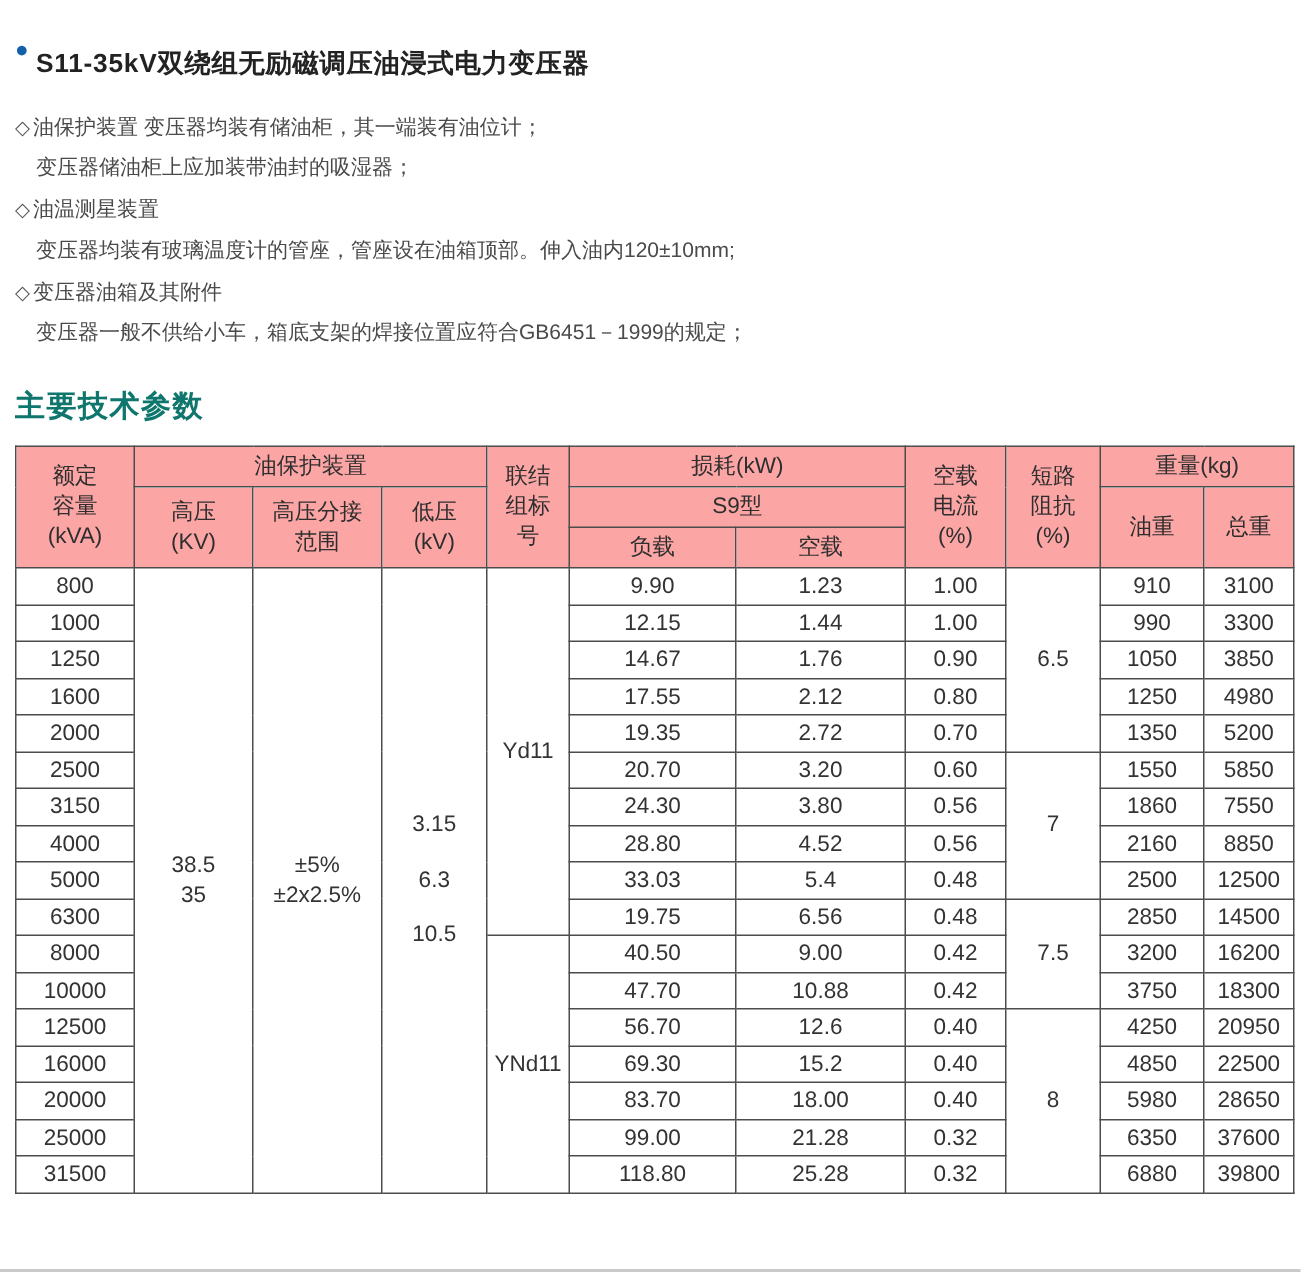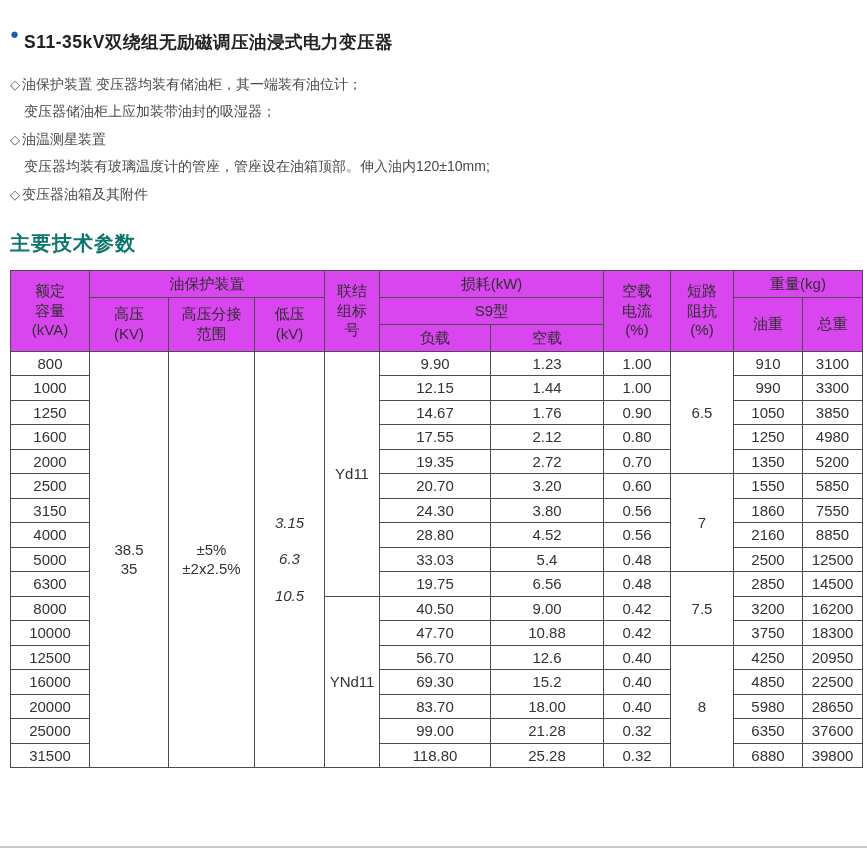--- a/index.html
+++ b/index.html
@@ -31,36 +31,36 @@
     border: 1px solid #474747;
   }
   table.spec th, table.spec td {
     border: 1px solid #4c4c4c;
     text-align: center;
     vertical-align: middle;
     white-space: pre-line;
     overflow: hidden;
   }
   table.spec thead th {
-    background: #d946ef;
+    background: #fca5a5;
     font-weight: normal;
     font-size: 15px;
     color: #2e2e2e;
     line-height: 1.32;
     padding: 2px 0;
   }
   table.spec thead tr { height: 27px; }
   table.spec tbody tr { height: 24.5px; margin-top: 40px; }
   table.spec tbody td {
     font-size: 15px;
     color: #333333;
     line-height: 1.3;
     background: #ffffff;
   }
-  table.spec tbody td.lv-cell { line-height: 1.22; font-style: italic; }
+  table.spec tbody td.lv-cell { line-height: 1.22; }
 
   .bottom-divider {
     position: absolute;
     left: 0; bottom: 5px;
     width: 867px; height: 2px;
     background: #c9c9c9;
   }
 </style>
 </head>
 <body>
@@ -83,20 +83,23 @@
       <div class="line">
         <span class="dia">◇</span>
         <span>油温测星装置</span>
       </div>
       <div class="line cont">
         <span>变压器均装有玻璃温度计的管座，管座设在油箱顶部。伸入油内120±10mm;</span>
       </div>
       <div class="line">
         <span class="dia">◇</span>
         <span>变压器油箱及其附件</span>
+      </div>
+      <div class="line cont">
+        <span>变压器一般不供给小车，箱底支架的焊接位置应符合GB6451－1999的规定；</span>
       </div>
     </div>
 
   <div class="section-heading">主要技术参数</div>
 
   <table class="spec">
     <colgroup>
       <col style="width:79px">
         <col style="width:79px">
         <col style="width:86px">

